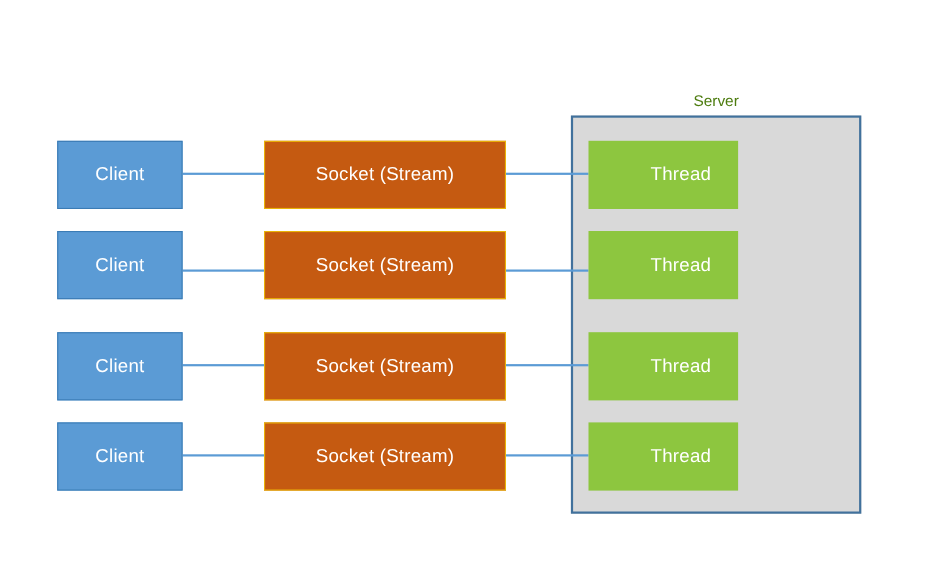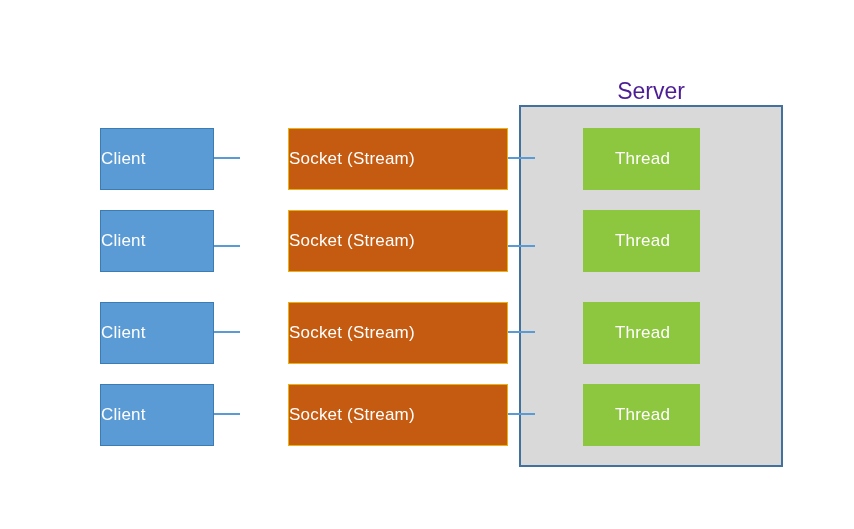--- a/index.html
+++ b/index.html
@@ -28,58 +28,58 @@
     background: #D9D9D9;
     border: 2px solid #41719C;
     box-sizing: border-box;
   }
   .server-label {
     position: absolute;
     left: 519px;
     top: 79px;
     width: 264px;
     text-align: center;
-    color: #4c1d95;
-    font-size: 23px;
+    color: #4d7c0f;
+    font-size: 14px;
     line-height: 24px;
     white-space: nowrap;
   }
 
   
   .node {
     position: absolute;
     box-sizing: border-box;
     display: flex;
     align-items: center;
+    justify-content: center;
     color: #ffffff;
     font-size: 17px;
     line-height: 20px;
     white-space: nowrap;
     letter-spacing: 0.2px;
-    margin-left: 48px;
   }
   .node-client {
     background: #5B9BD5;
     border: 1px solid #3B7CB5;
     left: 52px;
     width: 114px;
     height: 62px;
   }
   .node-socket {
     background: #C55A11;
     border: 1px solid #eab308;
     left: 240px;
     width: 220px;
     height: 62px;
   }
   .node-thread {
     background: #8DC63F;
     border: none;
     left: 535px;
-    width: 117px;
+    width: 136px;
     height: 62px;
     padding-left: 32px;
   }
 
   
   .connector {
     position: absolute;
     height: 2px;
     background: #5B9BD5;
   }

